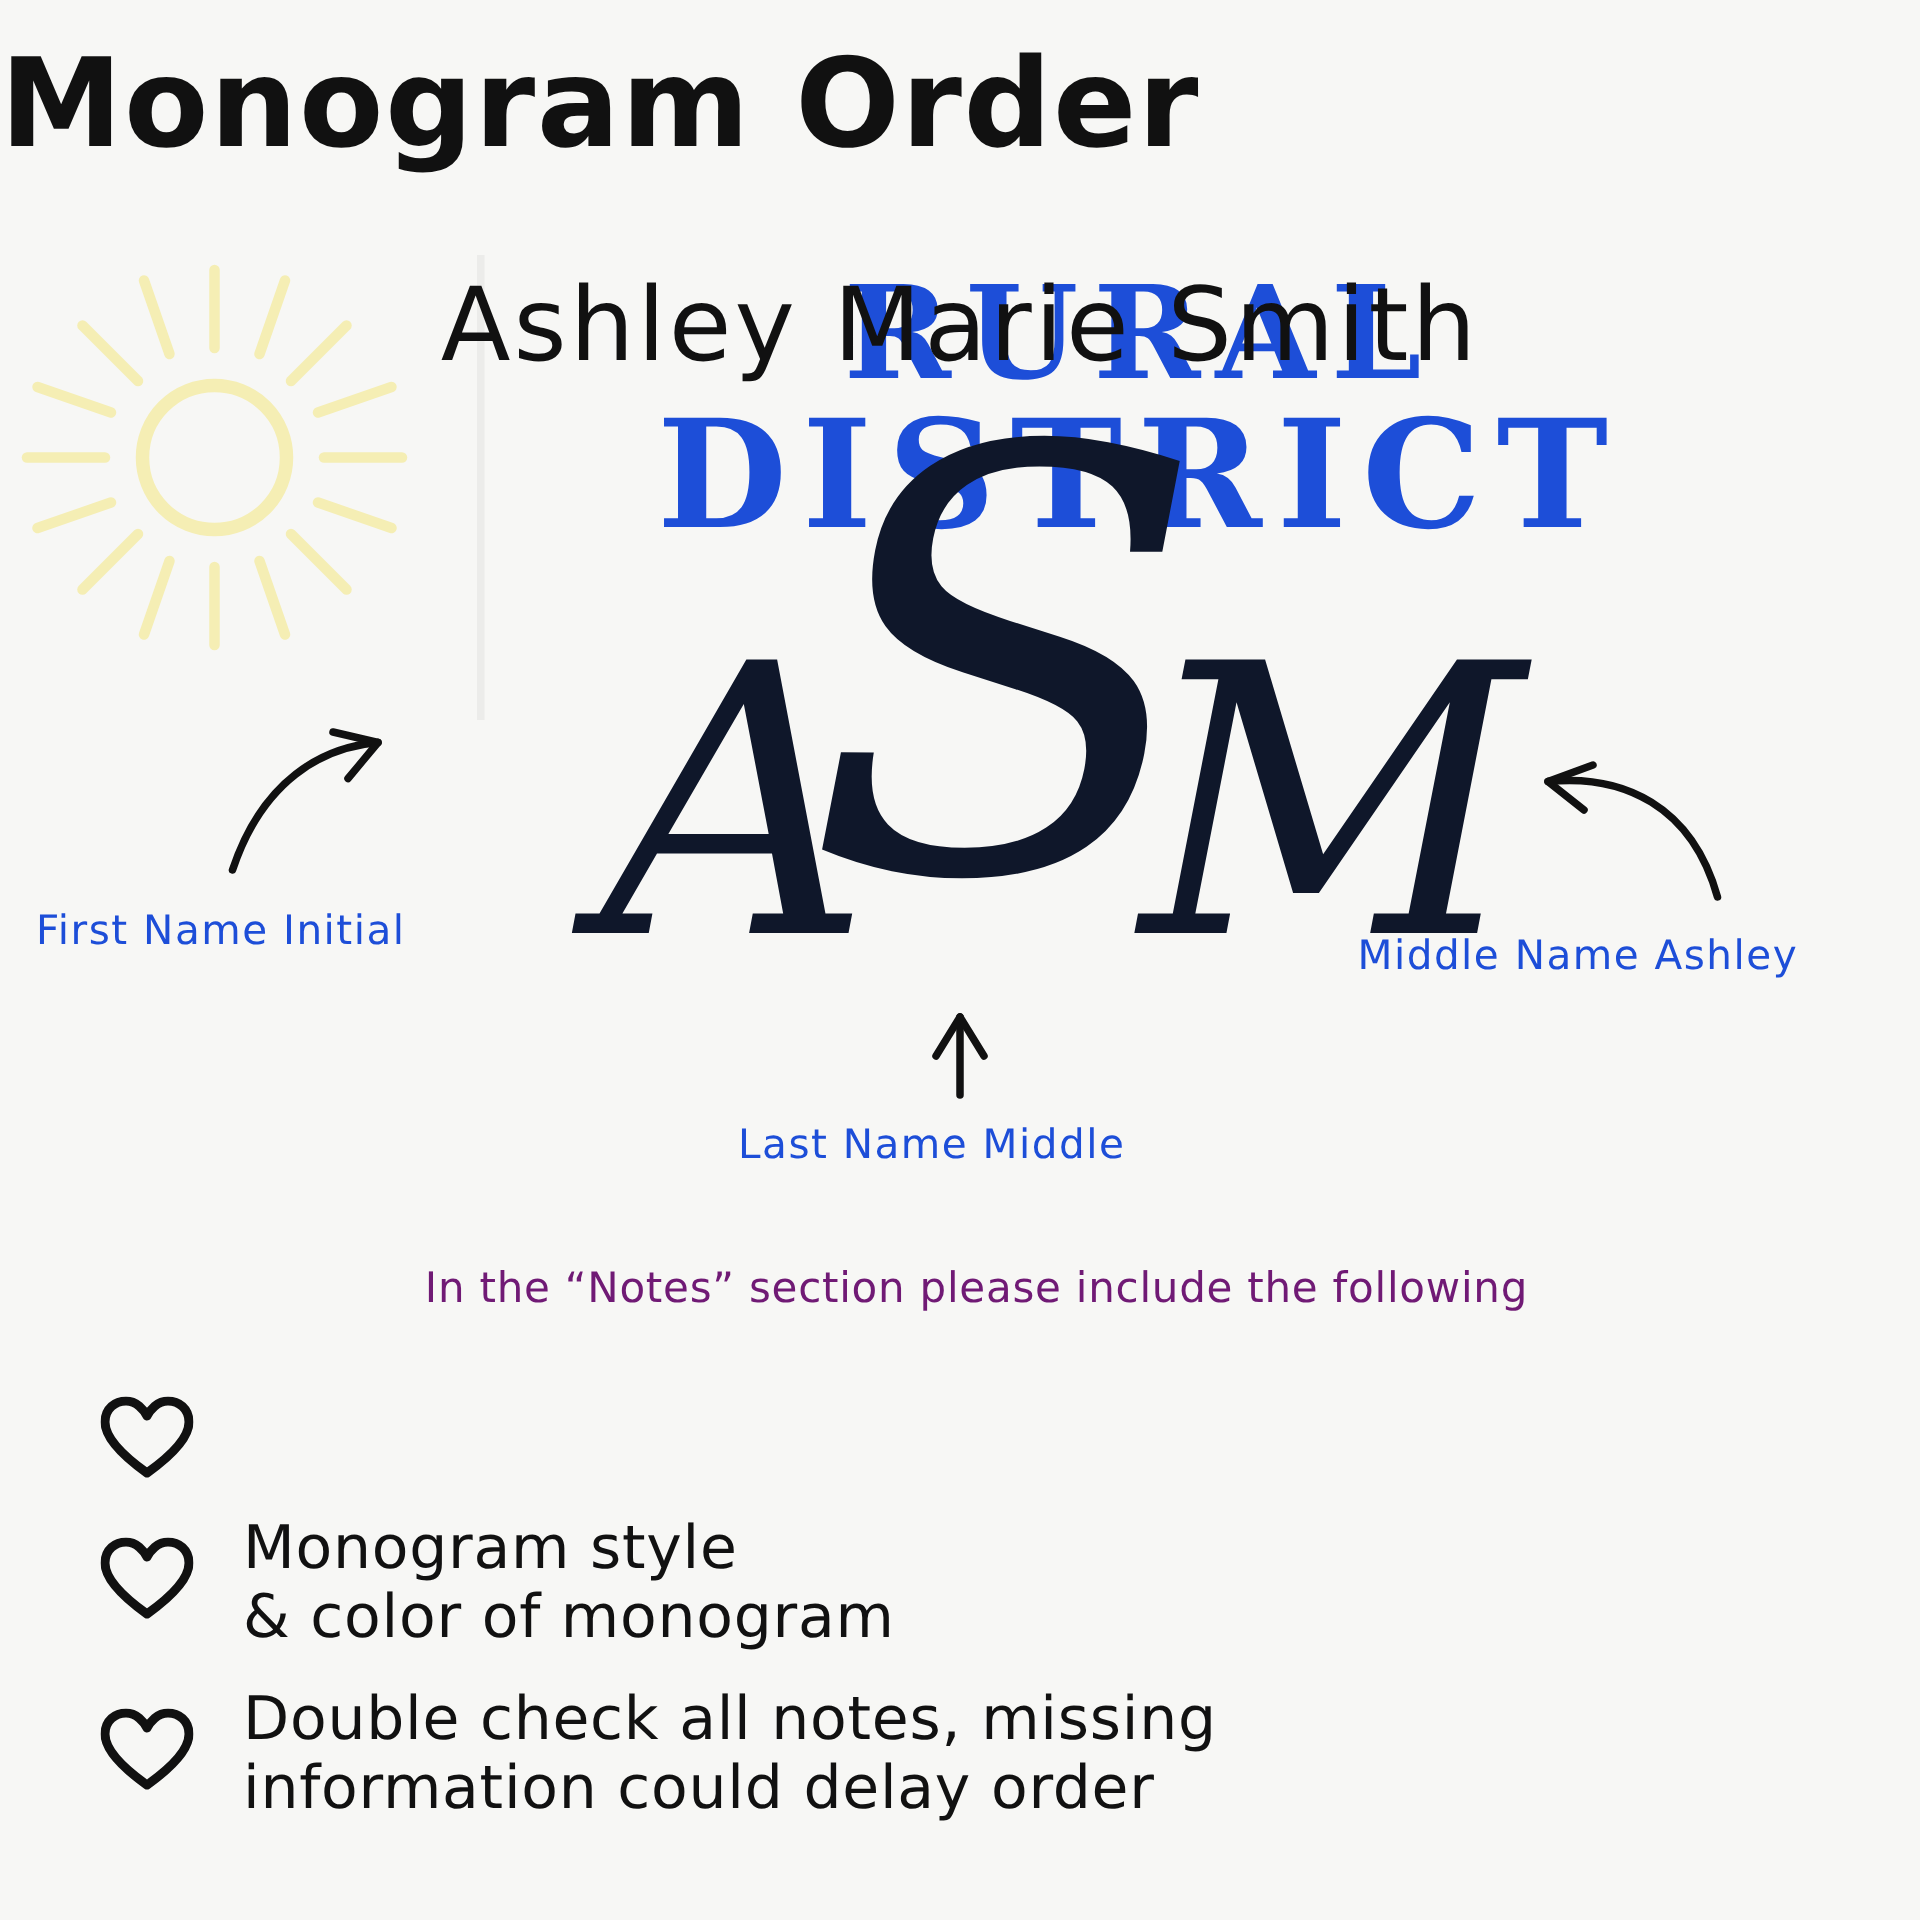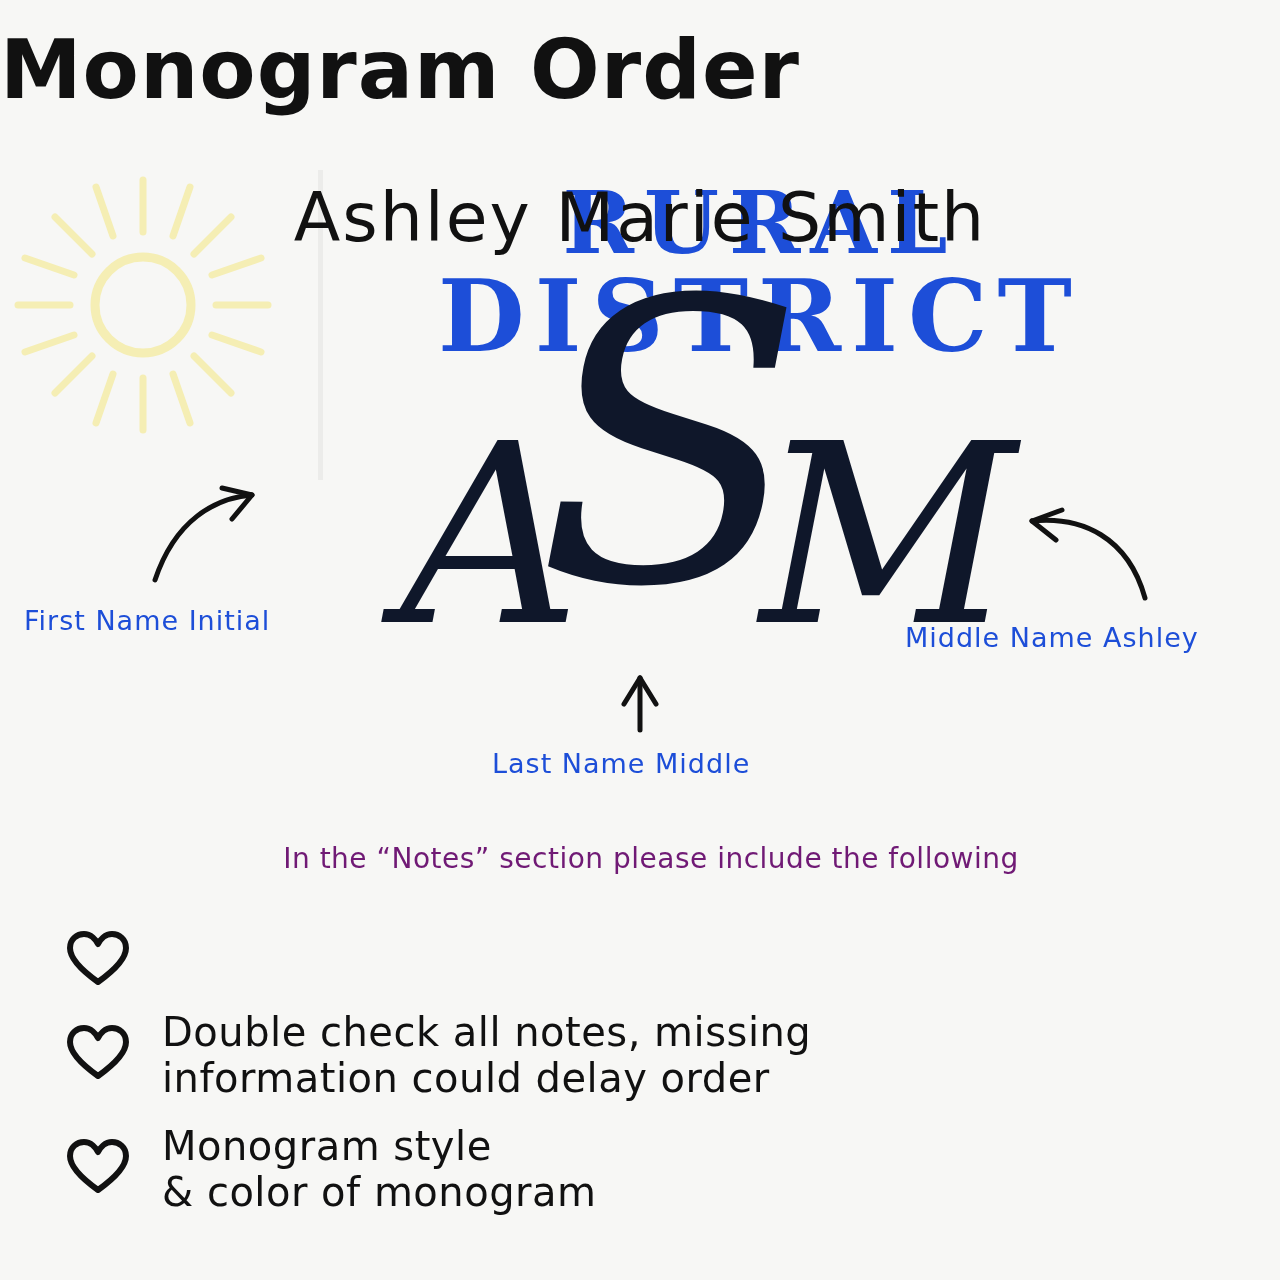--- a/index.html
+++ b/index.html
@@ -266,32 +266,32 @@
       </div>
     </div>
 
     <div class="bullet-row">
       <div class="bullet-icon">
         <svg width="62" height="56" viewBox="0 0 62 56">
           <path d="M31 51 C10 36, 3 25, 3 17 C3 8, 10 3, 17 3 C24 3, 29 9, 31 13 C33 9, 38 3, 45 3 C52 3, 59 8, 59 17 C59 25, 52 36, 31 51 Z" fill="none" stroke="#111" stroke-width="6" stroke-linejoin="round"></path>
         </svg>
       </div>
       <div class="bullet-text">
-        <span>Double check all notes, missing</span>
-        <span class="line2">information could delay order</span>
+        <span>Monogram style</span>
+        <span class="line2">&amp; color of monogram</span>
       </div>
     </div>
 
     <div class="bullet-row">
       <div class="bullet-icon">
         <svg width="62" height="56" viewBox="0 0 62 56">
           <path d="M31 51 C10 36, 3 25, 3 17 C3 8, 10 3, 17 3 C24 3, 29 9, 31 13 C33 9, 38 3, 45 3 C52 3, 59 8, 59 17 C59 25, 52 36, 31 51 Z" fill="none" stroke="#111" stroke-width="6" stroke-linejoin="round"></path>
         </svg>
       </div>
       <div class="bullet-text">
-        <span>Monogram style</span>
-        <span class="line2">&amp; color of monogram</span>
+        <span>Double check all notes, missing</span>
+        <span class="line2">information could delay order</span>
       </div>
     </div>
 
   </div>
 
 </div>
 
 </body></html>

